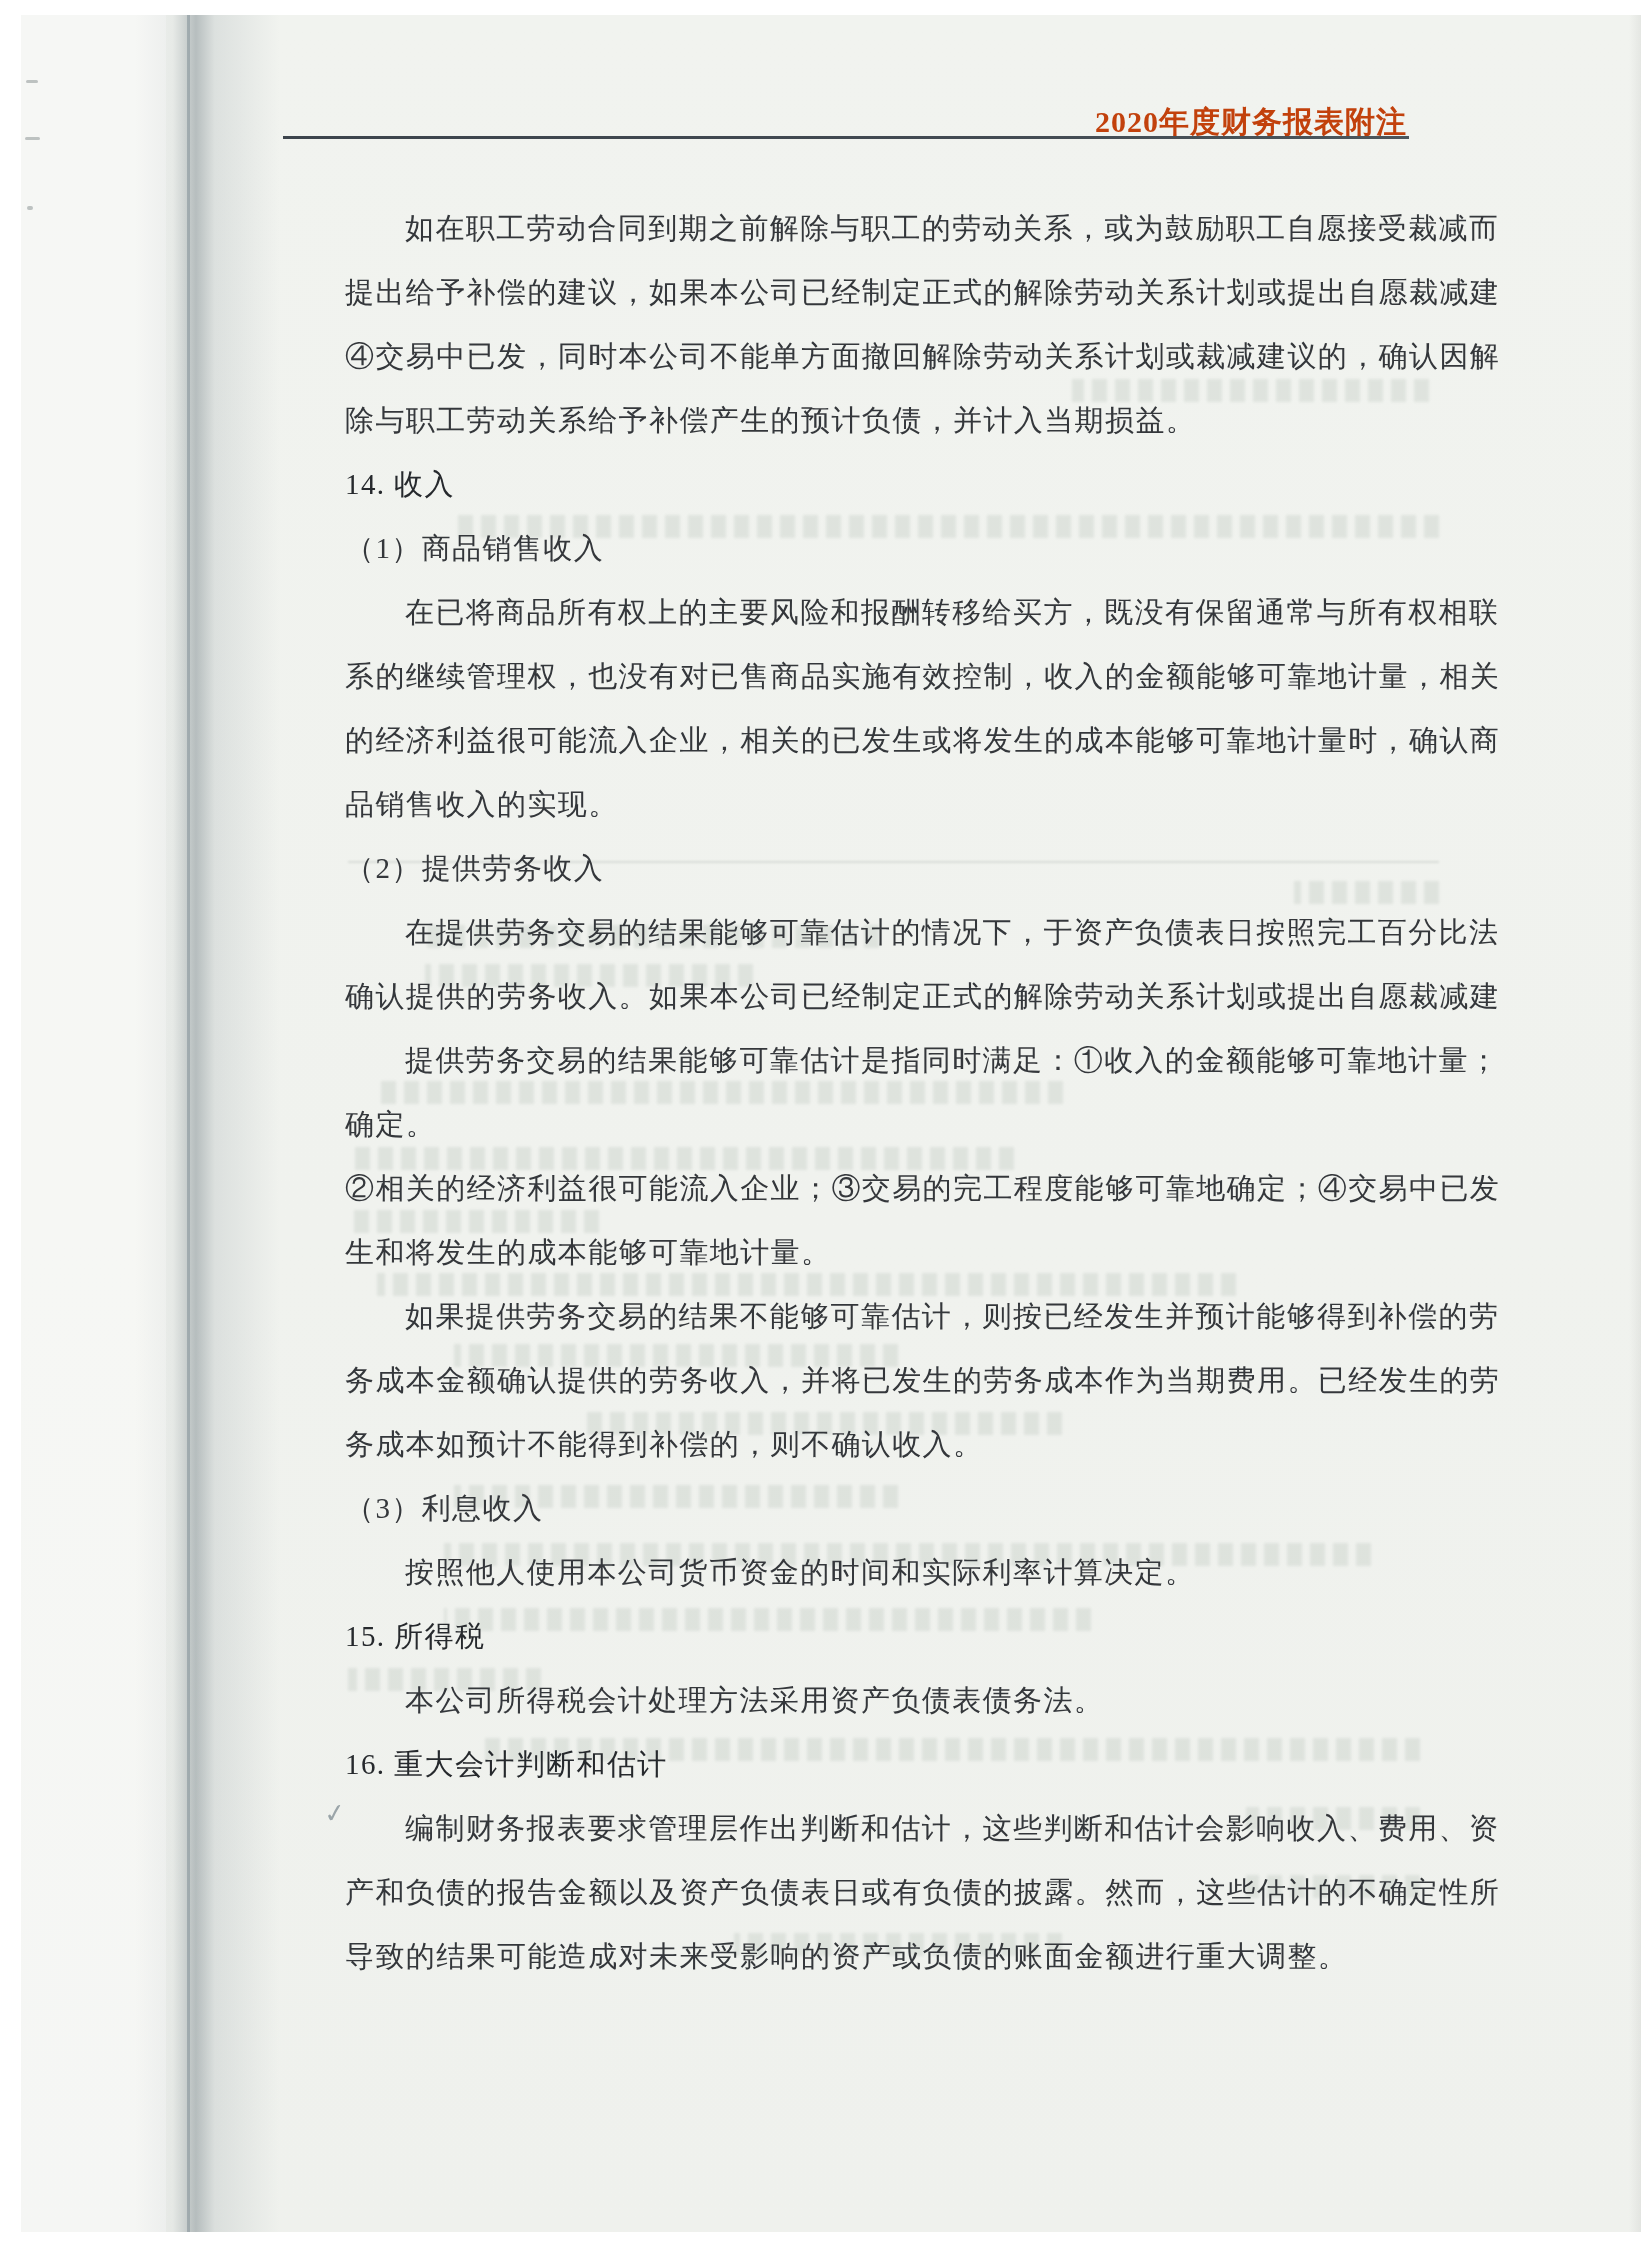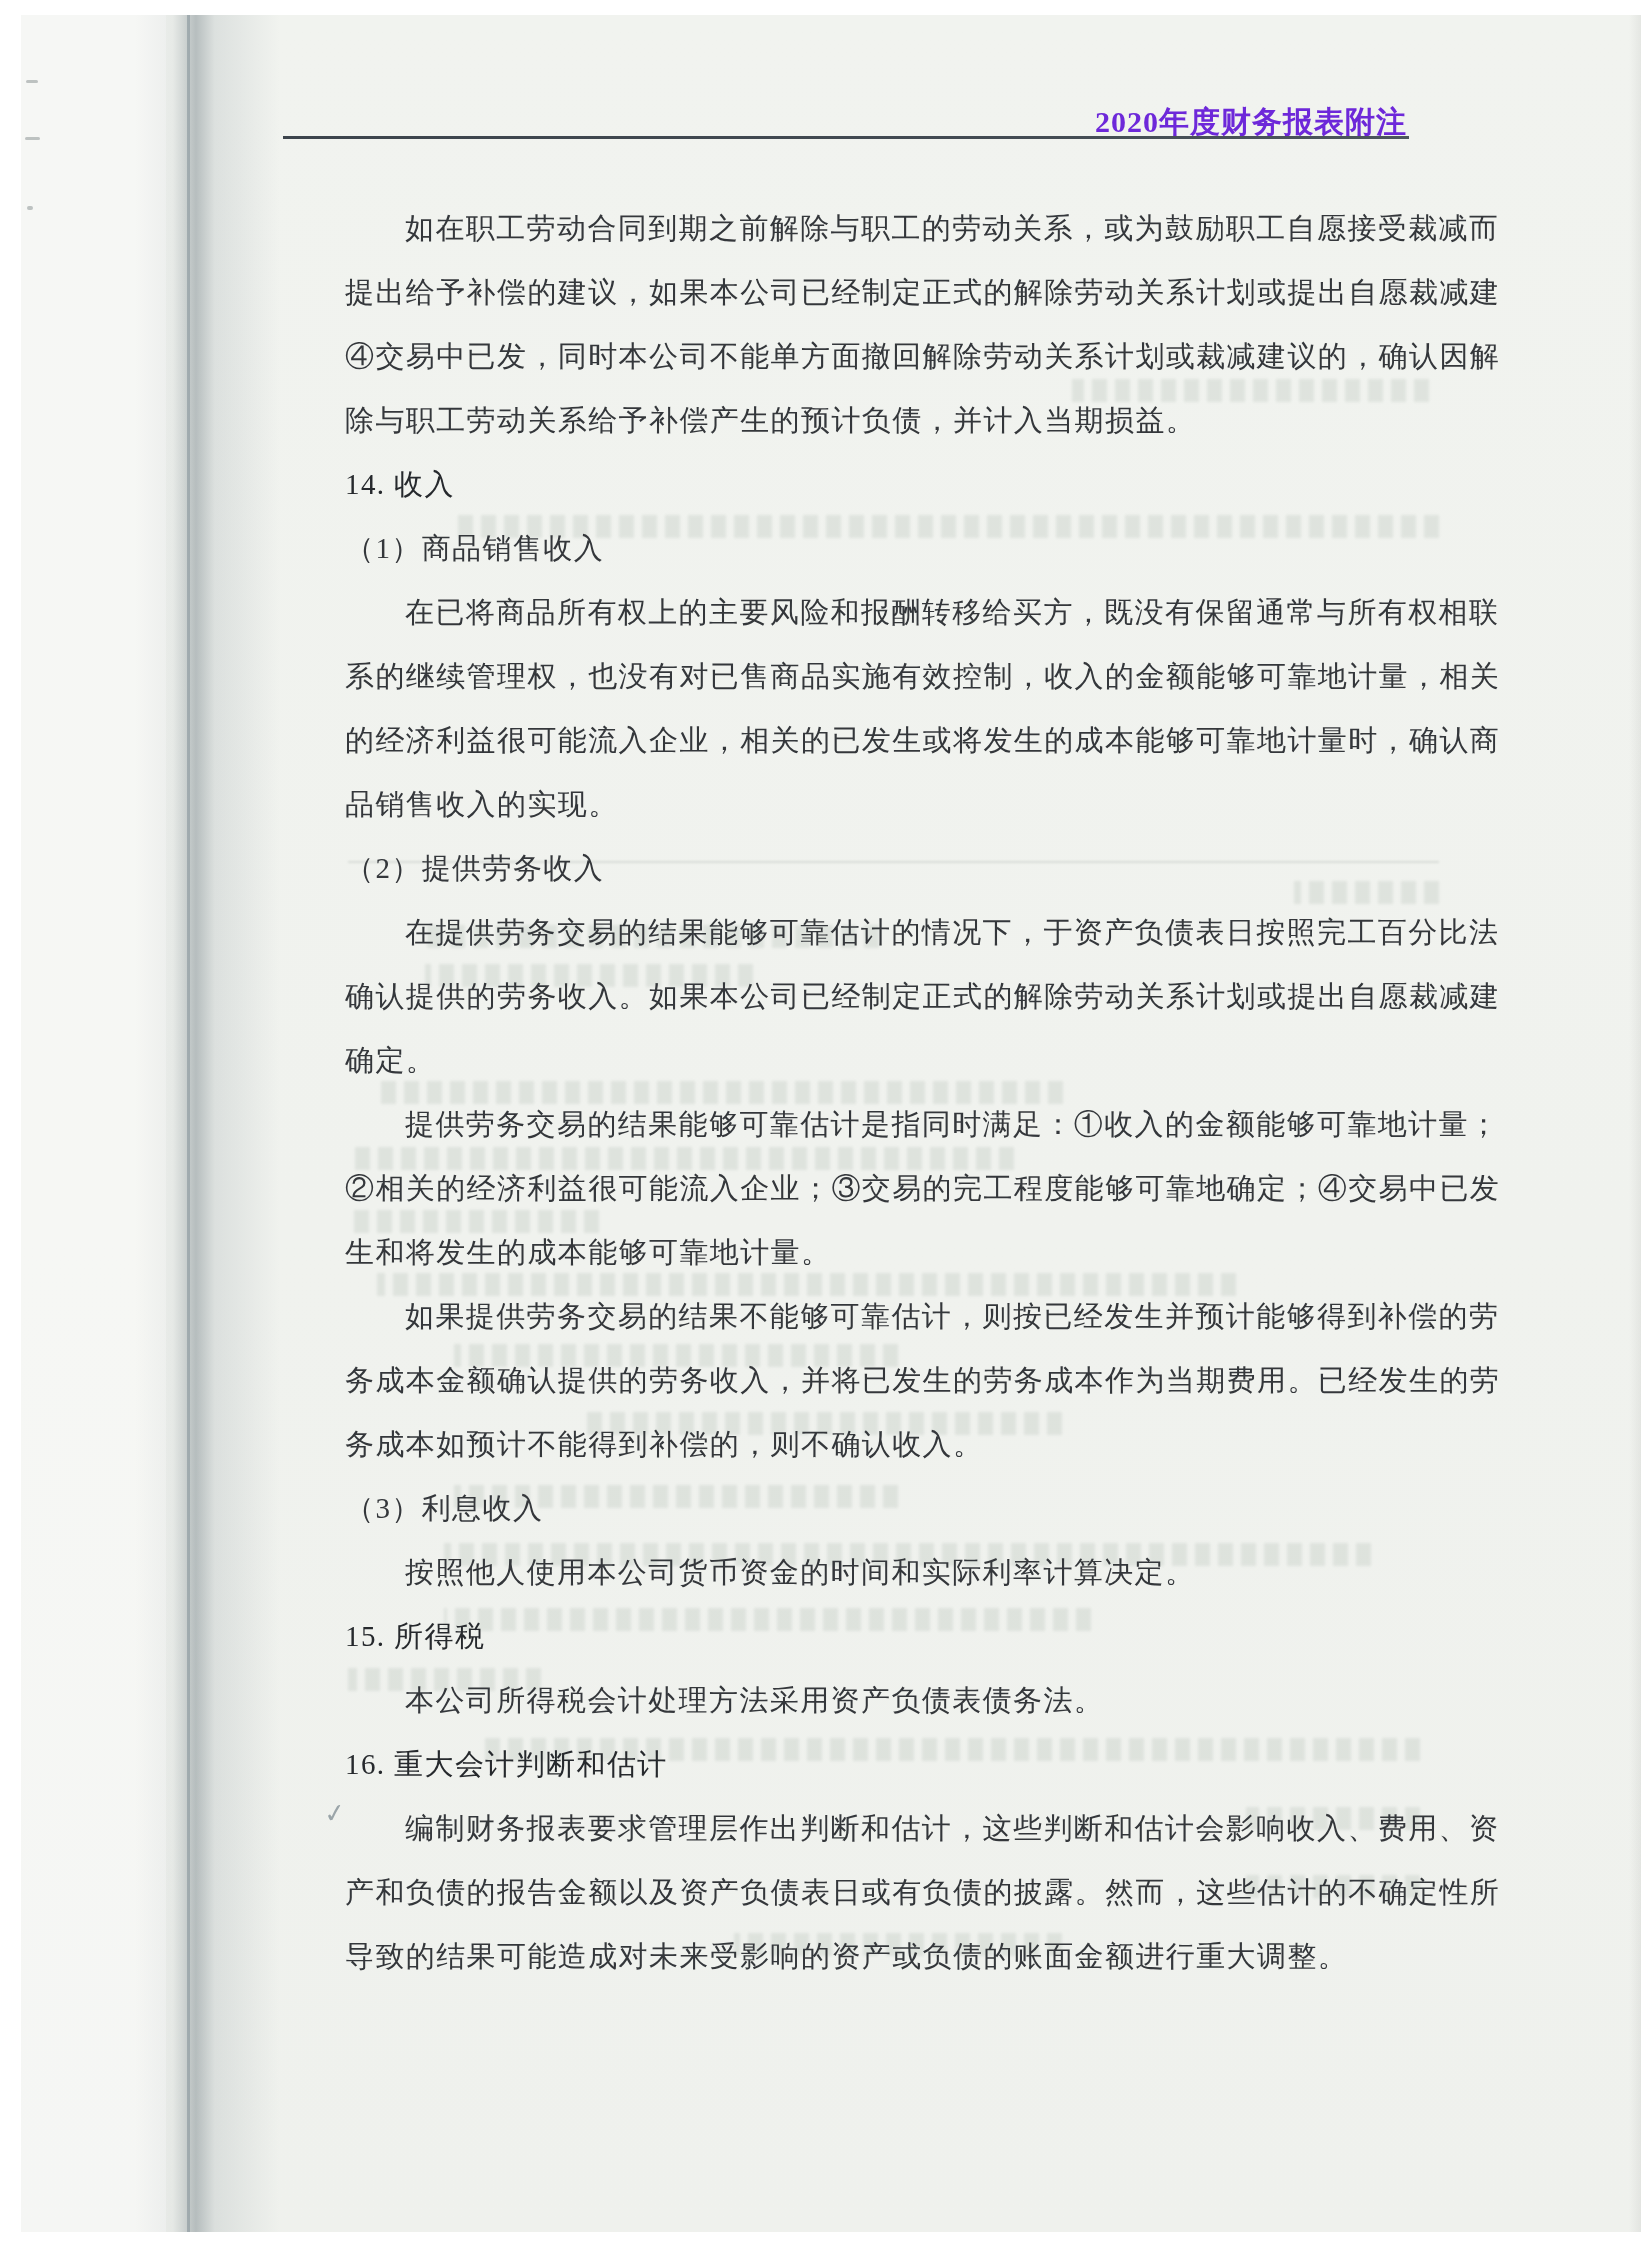--- a/index.html
+++ b/index.html
@@ -31,21 +31,21 @@
   .spine-line{
     position:absolute;left:166px;top:0;width:2.9px;height:100%;
     background:rgba(130,144,152,0.55);
   }
   .right-edge-shade{
     position:absolute;right:0;top:0;width:11.6px;height:100%;
     background:linear-gradient(90deg,rgba(0,0,0,0) 0%,rgba(0,0,0,0.05) 100%);
   }
   .header-title{
     position:absolute;top:102px;right:234px;
-    font-size:30px;letter-spacing:1px;color:#6d28d9;font-weight:600;
+    font-size:30px;letter-spacing:1px;color:#c2410c;font-weight:600;
     white-space:nowrap;
   }
   .header-rule{
     position:absolute;left:283px;top:136px;width:1126px;height:2.9px;
     background:linear-gradient(90deg,#3c444c 0%,#424a52 60%,#4c565c 100%);
   }
   .doc-text{
     position:absolute;left:345px;top:197px;width:1101px;
     font-size:29px;color:#34373b;letter-spacing:1.4px;
   }
@@ -122,22 +122,22 @@
     <div class="line p">除与职工劳动关系给予补偿产生的预计负债，并计入当期损益。</div>
     <div class="line h">14. 收入</div>
     <div class="line label">（1）商品销售收入</div>
     <div class="line p-first">在已将商品所有权上的主要风险和报酬转移给买方，既没有保留通常与所有权相联</div>
     <div class="line p">系的继续管理权，也没有对已售商品实施有效控制，收入的金额能够可靠地计量，相关</div>
     <div class="line p">的经济利益很可能流入企业，相关的已发生或将发生的成本能够可靠地计量时，确认商</div>
     <div class="line p">品销售收入的实现。</div>
     <div class="line label">（2）提供劳务收入</div>
     <div class="line p-first">在提供劳务交易的结果能够可靠估计的情况下，于资产负债表日按照完工百分比法</div>
     <div class="line p">确认提供的劳务收入。如果本公司已经制定正式的解除劳动关系计划或提出自愿裁减建</div>
+    <div class="line p-first">提供劳务交易的结果能够可靠估计是指同时满足：①收入的金额能够可靠地计量；</div>
     <div class="line p">确定。</div>
-    <div class="line p-first">提供劳务交易的结果能够可靠估计是指同时满足：①收入的金额能够可靠地计量；</div>
     <div class="line p">②相关的经济利益很可能流入企业；③交易的完工程度能够可靠地确定；④交易中已发</div>
     <div class="line p">生和将发生的成本能够可靠地计量。</div>
     <div class="line p-first">如果提供劳务交易的结果不能够可靠估计，则按已经发生并预计能够得到补偿的劳</div>
     <div class="line p">务成本金额确认提供的劳务收入，并将已发生的劳务成本作为当期费用。已经发生的劳</div>
     <div class="line p">务成本如预计不能得到补偿的，则不确认收入。</div>
     <div class="line label">（3）利息收入</div>
     <div class="line p-first">按照他人使用本公司货币资金的时间和实际利率计算决定。</div>
     <div class="line h">15. 所得税</div>
     <div class="line p-first">本公司所得税会计处理方法采用资产负债表债务法。</div>
     <div class="line h">16. 重大会计判断和估计</div>

